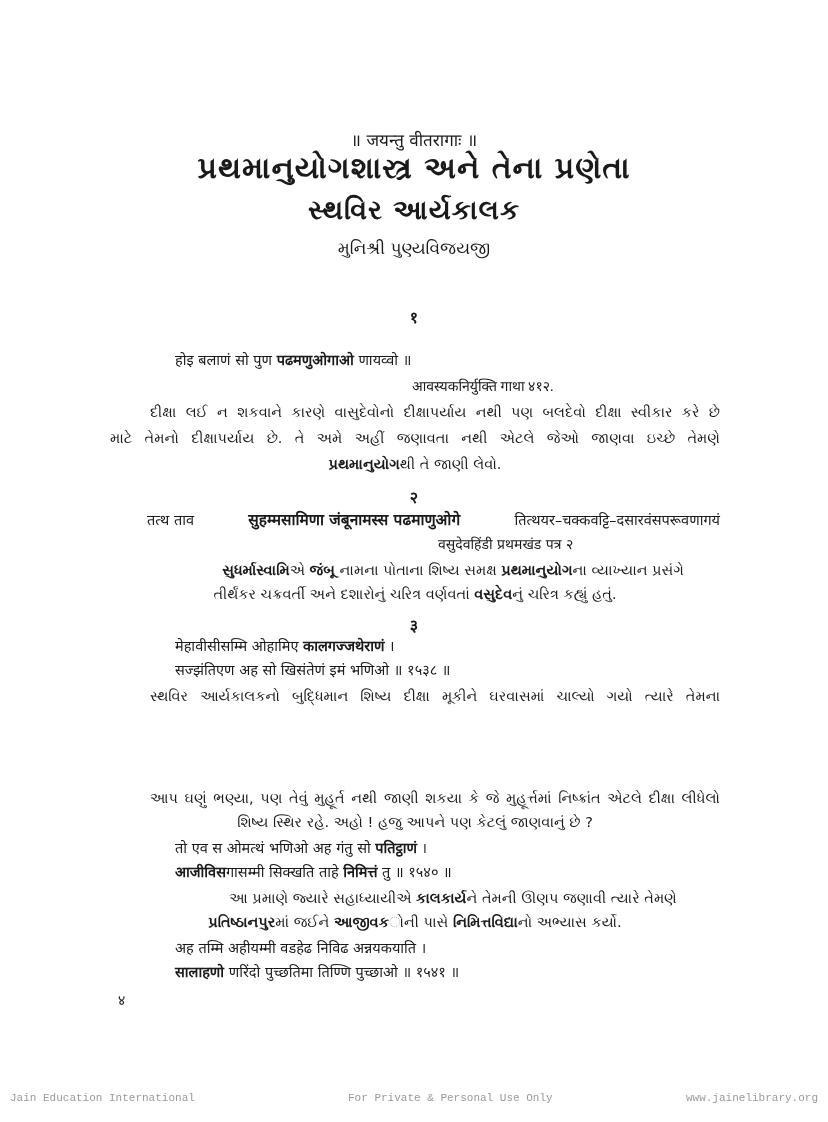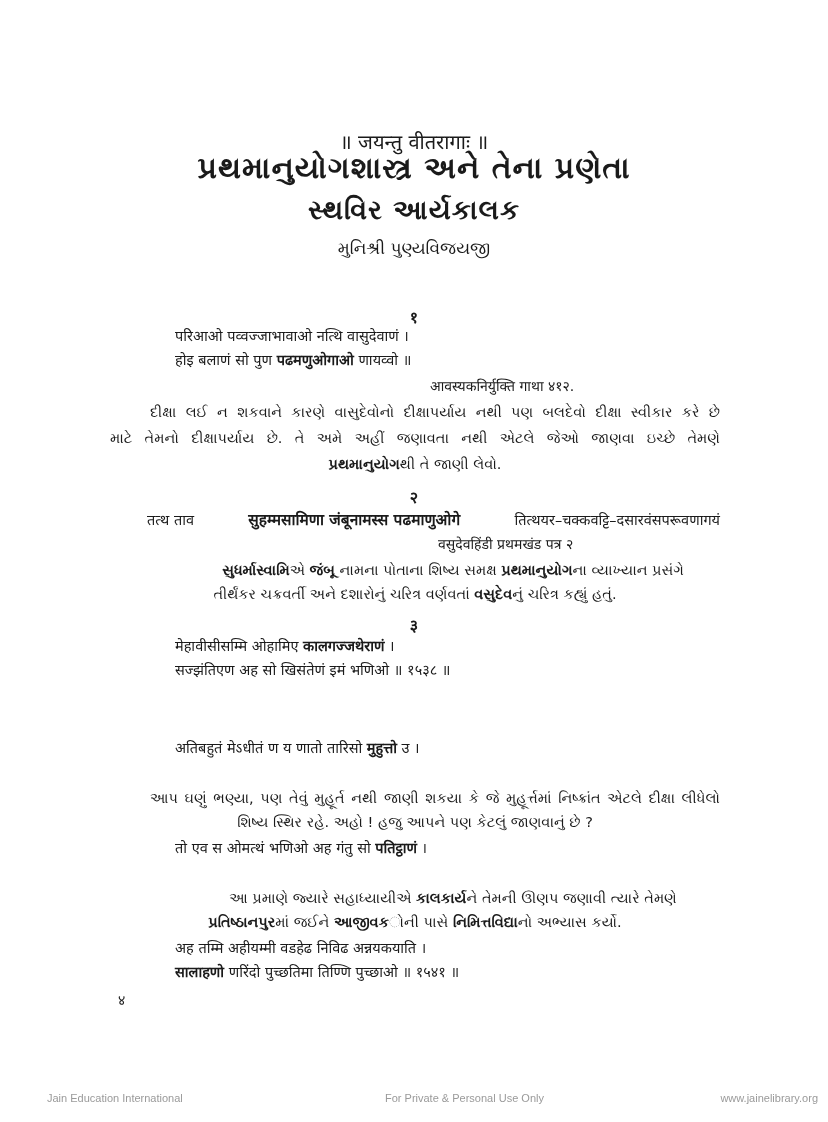--- a/index.html
+++ b/index.html
@@ -2,50 +2,49 @@
 <html><head>
 <meta charset="utf-8">
 <style>
   html, body { margin:0; padding:0; }
   body {
     width:828px; height:1122px; background:#ffffff; position:relative; overflow:hidden;
     font-family:"DejaVu Sans", sans-serif; color:#1a1a1a;
   }
   .page { position:absolute; left:0; top:0; width:828px; height:1122px; }
   .center { position:absolute; left:0; width:828px; text-align:center; white-space:nowrap; }
-  .invocation { top:128px; font-size:20px; }
+  .invocation { top:128px; font-size:17px; }
   .title1 { top:150px; font-size:30px; font-weight:bold; letter-spacing:1px; }
   .title2 { top:194px; font-size:27px; font-weight:bold; letter-spacing:1px; }
   .author { top:238px; font-size:17px; }
   .secnum { position:absolute; left:0; width:828px; text-align:center; font-size:16px; font-weight:bold; }
   .line { position:absolute; white-space:nowrap; font-size:14.5px; line-height:20px; }
   .verse { left:175px; }
   .para { left:110px; width:610px;text-align:center; }
   .just { text-align:justify; text-align-last:justify; }
   .right { position:absolute; white-space:nowrap; font-size:14px; }
   b { font-weight:bold; }
   .pageno { position:absolute; left:118px; top:990px; font-size:14px; }
-  .footer { position:absolute; top:1092px; font-family:Liberation Sans, sans-serif; font-size:11px; color:#9a9a9a; white-space:nowrap;margin-left:37px; }
+  .footer { position:absolute; top:1092px; font-family:Liberation Mono, monospace; font-size:11px; color:#9a9a9a; white-space:nowrap; }
 </style>
 </head>
 <body>
 
 <div class="page">
 
   <div class="center invocation">॥ जयन्तु वीतरागाः ॥</div>
   <div class="center title1">પ્રથમાનુયોગશાસ્ત્ર અને તેના પ્રણેતા</div>
   <div class="center author">મુનિશ્રી પુણ્યવિજયજી</div>
   <div class="center title2">સ્થવિર આર્યકાલક</div>
 
   <div class="secnum" style="top:306px;">१</div>
-  <div class="line verse" style="top:326px;">परिआओ पव्वज्जाभावाओ नत्थि वासुदेवाणं ।</div>
   <div class="line verse" style="top:350px;">
     <span>होइ बलाणं सो पुण </span><b>पढमणुओगाओ</b><span> णायव्वो ॥</span>
   </div>
-  <div class="right" style="top:376px; left:430px;">आवस्यकनिर्युक्ति गाथा ४१२.</div>
+  <div class="right" style="top:376px; left:412px;font-family:Liberation Serif, serif;">आवस्यकनिर्युक्ति गाथा ४१२.</div>
   <div class="line para just" style="top:402px; text-indent:40px;">દીક્ષા લઈ ન શકવાને કારણે વાસુદેવોનો દીક્ષાપર્યાય નથી પણ બલદેવો દીક્ષા સ્વીકાર કરે છે</div>
   <div class="line para just" style="top:428px;">માટે તેમનો દીક્ષાપર્યાય છે. તે અમે અહીં જણાવતા નથી એટલે જેઓ જાણવા ઇચ્છે તેમણે</div>
   <div class="line para" style="top:454px;">
     <b>પ્રથમાનુયોગ</b><span>થી તે જાણી લેવો.</span>
   </div>
 
   <div class="secnum" style="top:486px;">२</div>
   <div class="line para" style="top:510px; left:147px; width:573px; display:flex; justify-content:space-between;">
     <span>तत्थ ताव </span>
       <b style="font-size:15.5px;">सुहम्मसामिणा जंबूनामस्स पढमाणुओगे</b>
@@ -57,29 +56,30 @@
   </div>
   <div class="line para" style="top:584px;">
     <span>તીર્થંકર ચક્રવર્તી અને દશારોનું ચરિત્ર વર્ણવતાં </span><b>વસુદેવ</b><span>નું ચરિત્ર કહ્યું હતું.</span>
   </div>
 
   <div class="secnum" style="top:614px;">३</div>
   <div class="line verse" style="top:636px;">
     <span>मेहावीसीसम्मि ओहामिए </span><b>कालगज्जथेराणं</b><span> ।</span>
   </div>
   <div class="line verse" style="top:660px;">सज्झंतिएण अह सो खिसंतेणं इमं भणिओ ॥ १५३८ ॥</div>
+  <div class="line para just" style="top:686px; text-indent:40px;">સ્થવિર આર્યકાલકનો બુદ્ધિમાન શિષ્ય દીક્ષા મૂકીને ઘરવાસમાં ચાલ્યો ગયો ત્યારે તેમના</div>
 
-  <div class="line verse" style="top:738px;">
-    <span>अतिबहुतं मेऽधीतं ण य णातो तारिसो </span><b>मुहुत्तो</b><span> उ ।</span>
-  </div>
   <div class="line para just" style="top:788px; text-indent:40px;">આપ ઘણું ભણ્યા, પણ તેવું મુહૂર્ત નથી જાણી શકયા કે જે મુહૂર્ત્તમાં નિષ્ક્રાંત એટલે દીક્ષા લીધેલો</div>
   <div class="line para" style="top:812px;">શિષ્ય સ્થિર રહે. અહો ! હજુ આપને પણ કેટલું જાણવાનું છે ?</div>
 
   <div class="line verse" style="top:838px;">
     <span>तो एव स ओमत्थं भणिओ अह गंतु सो </span><b>पतिट्ठाणं</b><span> ।</span>
+  </div>
+  <div class="line verse" style="top:862px;">
+    <b>आजीविस</b><span>गासम्मी सिक्खति ताहे </span><b>निमित्तं</b><span> तु ॥ १५४० ॥</span>
   </div>
   <div class="line para" style="top:888px; left:148px;">
     <span>આ પ્રમાણે જ્યારે સહાધ્યાયીએ </span><b>કાલકાર્ય</b><span>ને તેમની ઊણપ જણાવી ત્યારે તેમણે</span>
   </div>
   <div class="line para" style="top:912px;">
     <b>પ્રતિષ્ઠાનપુર</b><span>માં જઈને </span><b>આજીવક</b><span>ોની પાસે </span><b>નિમિત્તવિદ્યા</b><span>નો અભ્યાસ કર્યો.</span>
   </div>
 
   <div class="line verse" style="top:938px;">अह तम्मि अहीयम्मी वडहेढ निविढ अन्नयकयाति ।</div>
   <div class="line verse" style="top:962px;">

